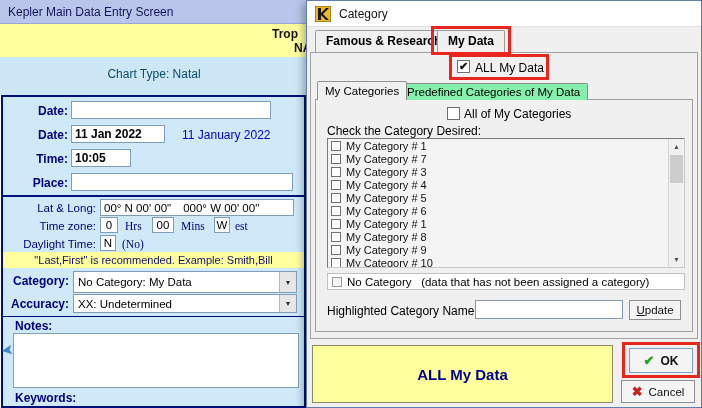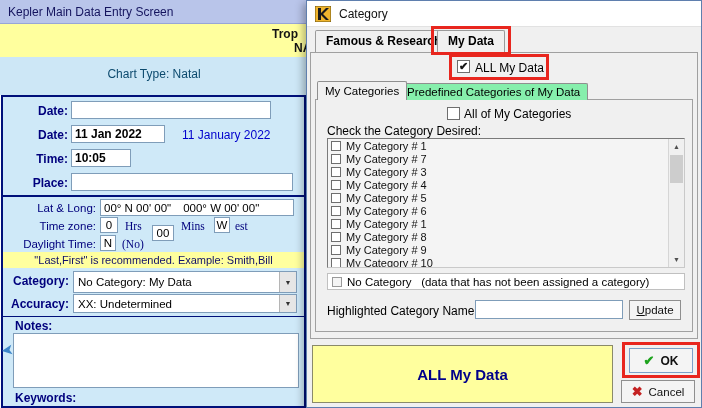--- a/index.html
+++ b/index.html
@@ -125,21 +125,21 @@
 
     <span class="abs lbl-n" style="left:0;top:105px;width:93px;">Lat &amp; Long:</span>
     <div class="abs field" style="left:97px;top:102px;width:194px;height:17px;font-size:11.5px;">
       <span>00° N 00' 00"</span>
       <span style="margin-left:12px;">000° W 00' 00"</span>
     </div>
 
     <span class="abs lbl-n" style="left:0;top:123px;width:93px;">Time zone:</span>
     <div class="abs field center" style="left:97px;top:120px;width:18px;height:16px;font-size:11.5px;">0</div>
     <span class="abs unit" style="left:122px;top:123px;">Hrs</span>
-    <div class="abs field center" style="left:149px;top:128px;width:22px;height:16px;font-size:11.5px;">00</div>
+    <div class="abs field center" style="left:149px;top:120px;width:22px;height:16px;font-size:11.5px;">00</div>
     <span class="abs unit" style="left:178px;top:123px;">Mins</span>
     <div class="abs field center" style="left:211px;top:120px;width:16px;height:16px;font-size:11.5px;">W</div>
     <span class="abs unit" style="left:232px;top:123px;">est</span>
 
     <span class="abs lbl-n" style="left:0;top:141px;width:93px;">Daylight Time:</span>
     <div class="abs field center" style="left:97px;top:138px;width:16px;height:16px;font-size:11.5px;">N</div>
     <span class="abs unit" style="left:119px;top:141px;">(No)</span>
 
     <div class="abs hint-strip" style="left:0;top:155px;width:100%;height:16px;">"Last,First" is recommended.  Example: Smith,Bill</div>
 

